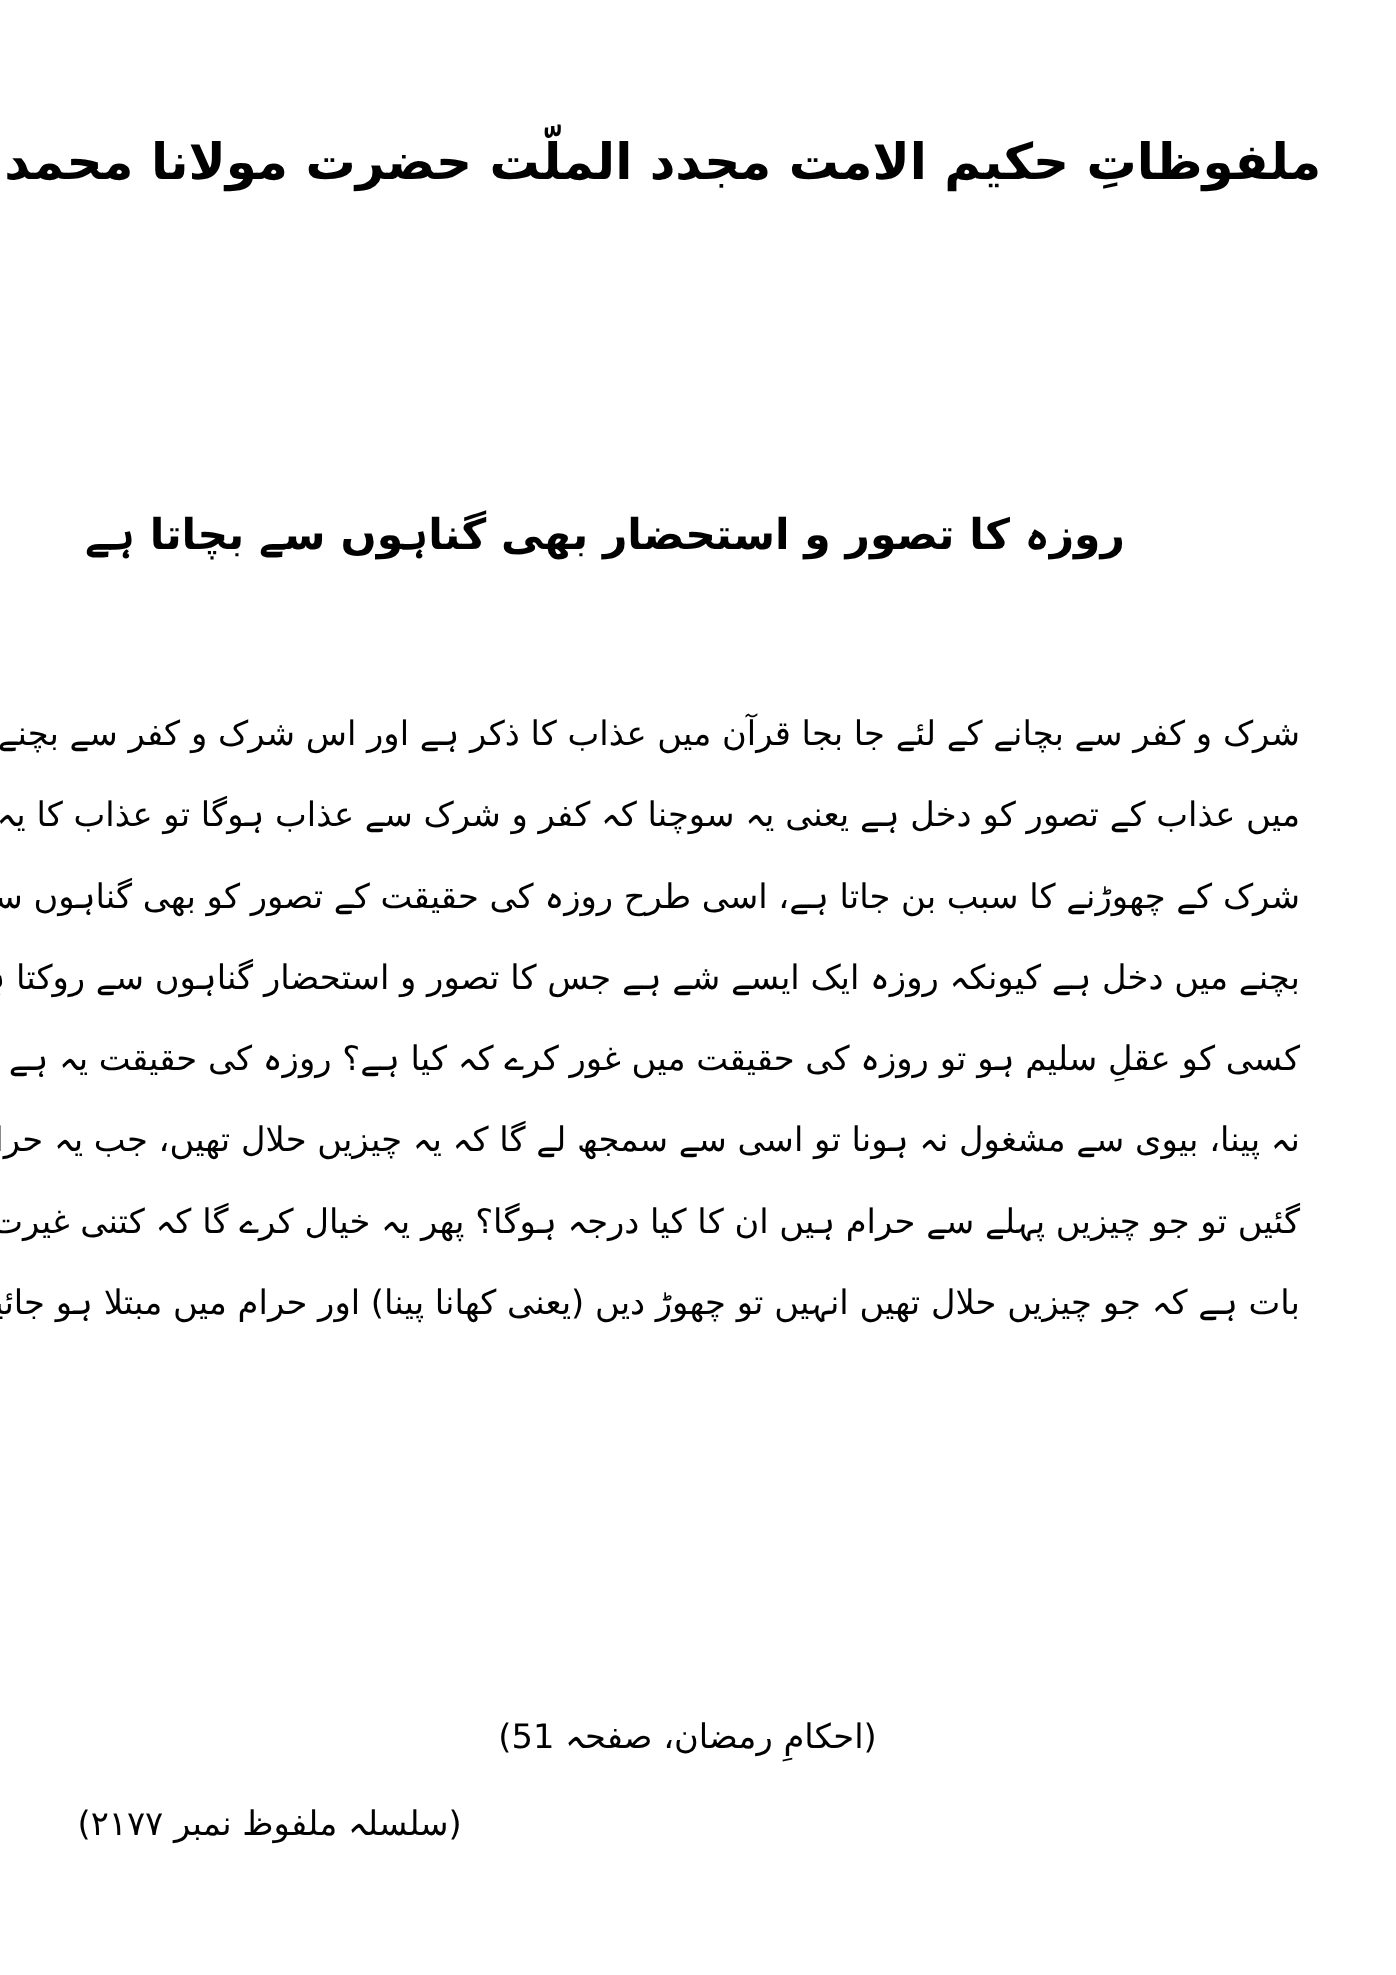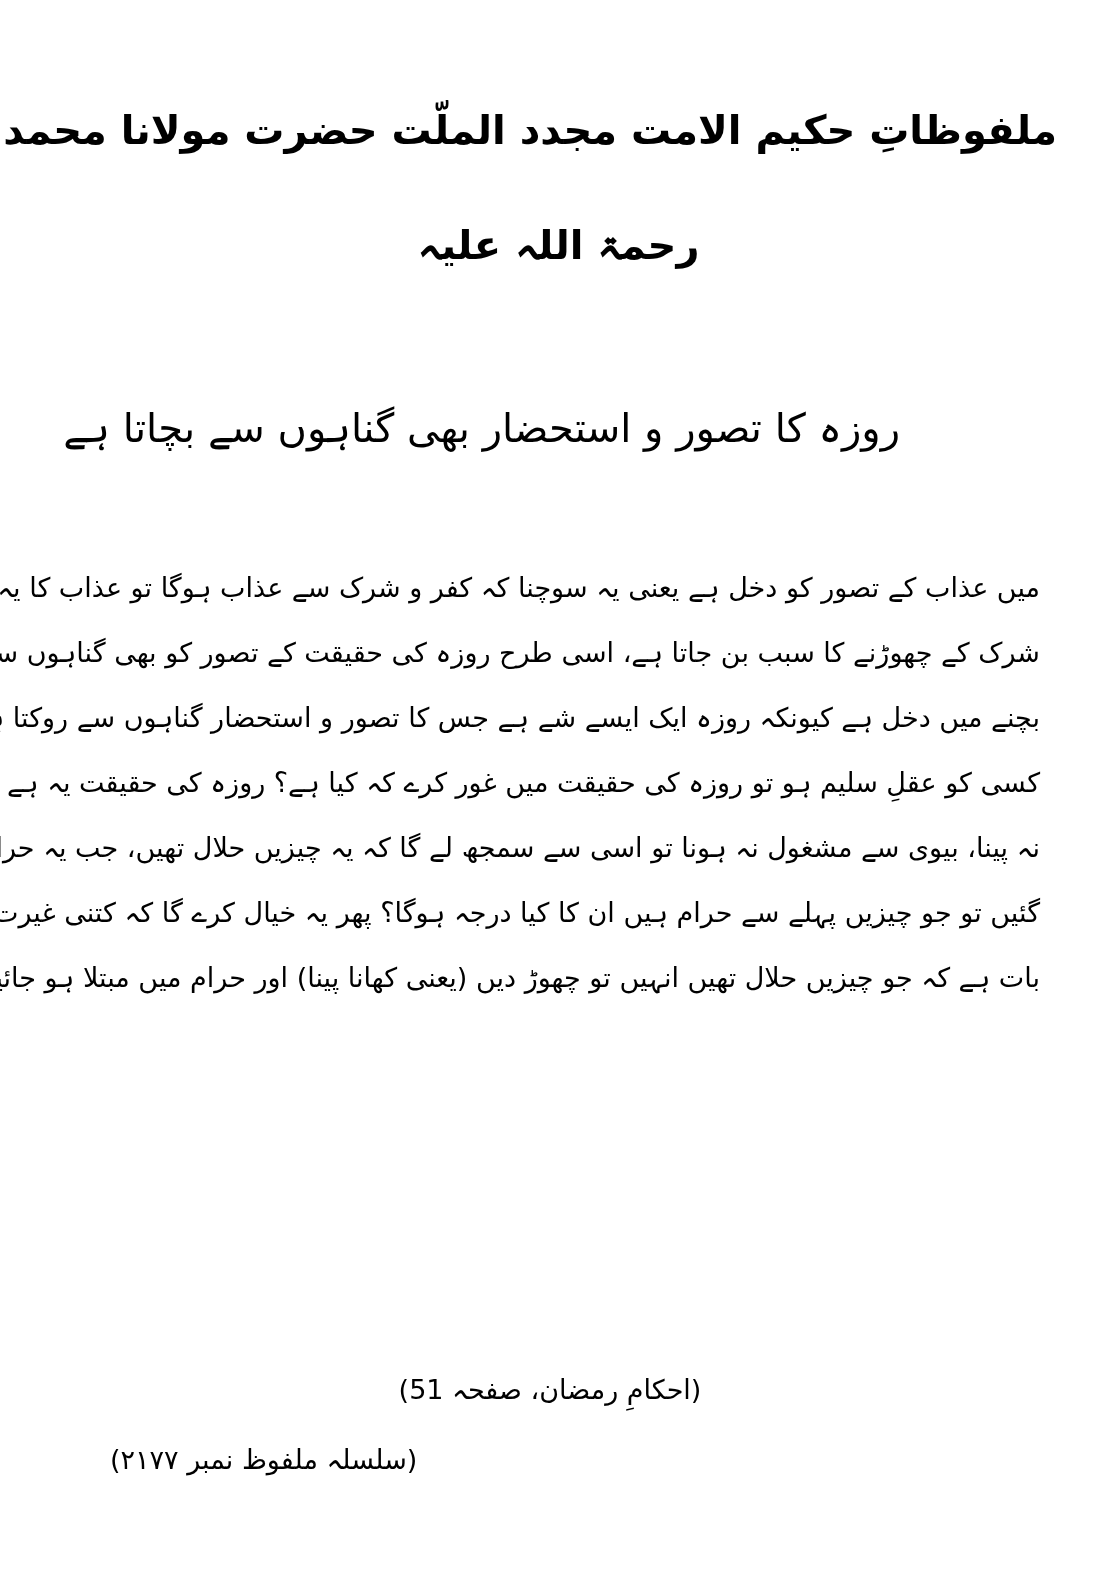--- a/index.html
+++ b/index.html
@@ -41,23 +41,23 @@
     .title-2 {
       top: 215px;
       font-size: 40px;
       line-height: 60px;
     }
     .subtitle {
       position: absolute;
       left: 200px;
       width: 700px;
       top: 400px;
-      font-size: 40px;
+      font-size: 34px;
       line-height: 56px;
-      font-weight: normal;
+      font-weight: bold;
       white-space: nowrap;
     }
     .body-text {
       position: absolute;
       left: 80px;
       width: 960px;
       top: 555px;
     }
     .body-line {
       height: 65px;
@@ -81,35 +81,34 @@
       line-height: 50px;
       white-space: nowrap;
     }
     .series-ref {
       position: absolute;
       left: 62px;
       top: 1435px;
       font-size: 27px;
       line-height: 50px;
       white-space: nowrap;
-      margin-left: 48px;
     }
   </style>
 </head>
 <body>
 
 <div class="page">
 
   <div class="title-line title-1 rtl">ملفوظاتِ حکیم الامت مجدد الملّت حضرت مولانا محمد اشرف علی تھانوی</div>
 
-  <div class="title-line title-2 rtl">رحمۃ اللہ علیہ</div>
 
   <div class="subtitle rtl">روزہ کا تصور و استحضار بھی گناہوں سے بچاتا ہے</div>
 
   <div class="body-text rtl">
+    <div class="body-line">شرک و کفر سے بچانے کے لئے جا بجا قرآن میں عذاب کا ذکر ہے اور اس شرک و کفر سے بچنے</div>
     <div class="body-line">میں عذاب کے تصور کو دخل ہے یعنی یہ سوچنا کہ کفر و شرک سے عذاب ہوگا تو عذاب کا یہ تصور کفر و</div>
     <div class="body-line">شرک کے چھوڑنے کا سبب بن جاتا ہے، اسی طرح روزہ کی حقیقت کے تصور کو بھی گناہوں سے</div>
     <div class="body-line">بچنے میں دخل ہے کیونکہ روزہ ایک ایسے شے ہے جس کا تصور و استحضار گناہوں سے روکتا ہے۔</div>
     <div class="body-line">کسی کو عقلِ سلیم ہو تو روزہ کی حقیقت میں غور کرے کہ کیا ہے؟ روزہ کی حقیقت یہ ہے کہ نہ کھانا،</div>
     <div class="body-line">نہ پینا، بیوی سے مشغول نہ ہونا تو اسی سے سمجھ لے گا کہ یہ چیزیں حلال تھیں، جب یہ حرام کر دی</div>
     <div class="body-line">گئیں تو جو چیزیں پہلے سے حرام ہیں ان کا کیا درجہ ہوگا؟ پھر یہ خیال کرے گا کہ کتنی غیرت کی</div>
     <div class="body-line last">بات ہے کہ جو چیزیں حلال تھیں انہیں تو چھوڑ دیں (یعنی کھانا پینا) اور حرام میں مبتلا ہو جائیں۔</div>
   </div>
 
   <div class="source-ref rtl">(احکامِ رمضان، صفحہ 51)</div>

